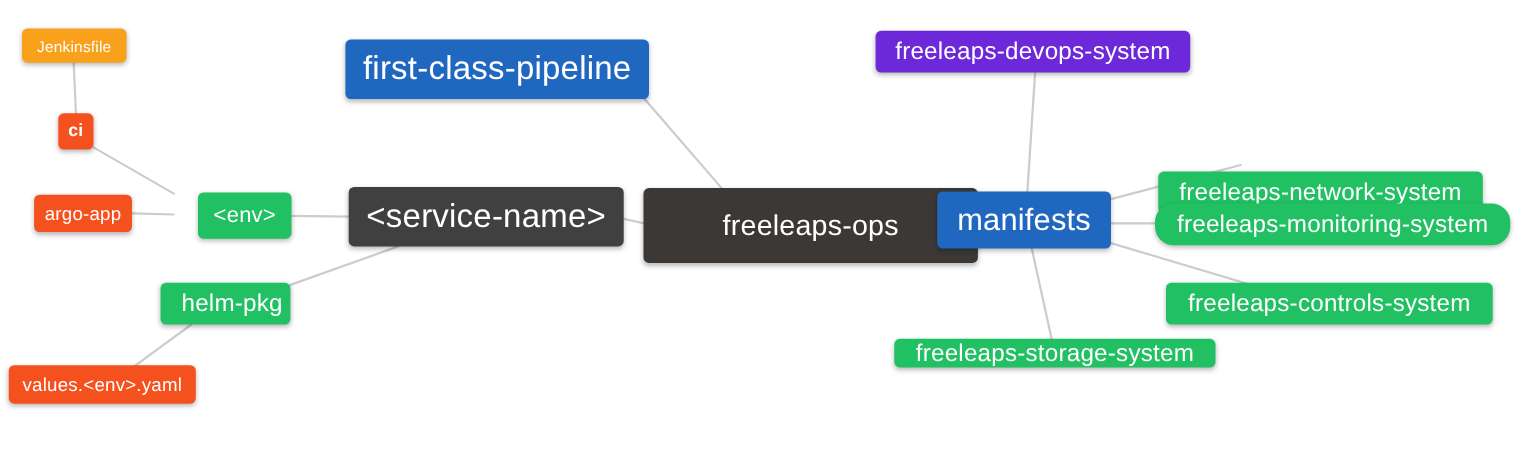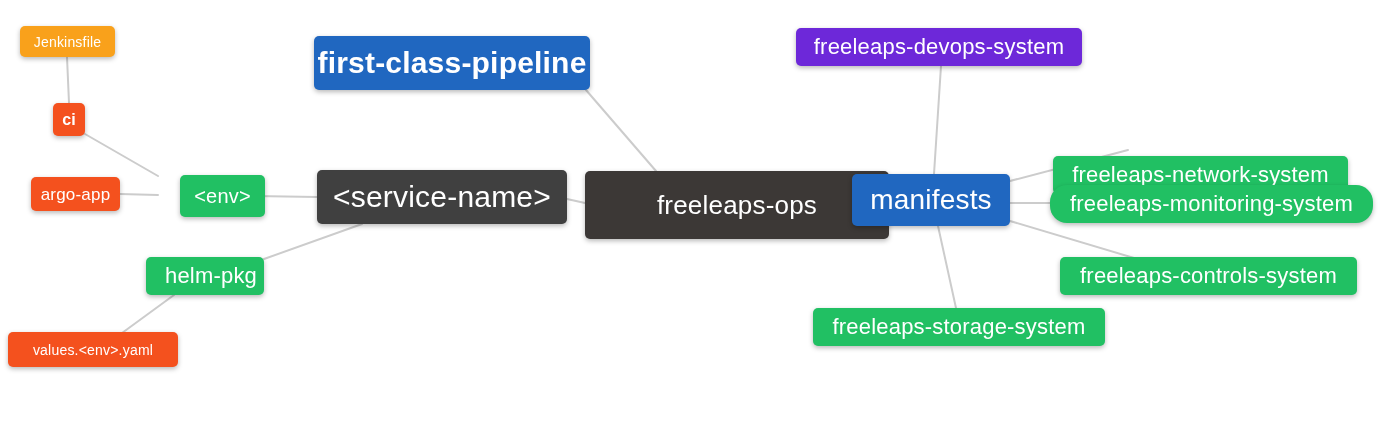--- a/index.html
+++ b/index.html
@@ -50,28 +50,28 @@
       <line x1="567" y1="199" x2="585" y2="203" stroke="#cccccc" stroke-width="2" stroke-linecap="round"></line>
       <line x1="847" y1="201" x2="852" y2="200" stroke="#cccccc" stroke-width="2" stroke-linecap="round"></line>
       <line x1="934" y1="174" x2="941" y2="66" stroke="#cccccc" stroke-width="2" stroke-linecap="round"></line>
       <line x1="1010" y1="181" x2="1128" y2="150" stroke="#cccccc" stroke-width="2" stroke-linecap="round"></line>
       <line x1="1010" y1="203" x2="1050" y2="203" stroke="#cccccc" stroke-width="2" stroke-linecap="round"></line>
       <line x1="1010" y1="221" x2="1134" y2="258" stroke="#cccccc" stroke-width="2" stroke-linecap="round"></line>
       <line x1="938" y1="226" x2="956" y2="308" stroke="#cccccc" stroke-width="2" stroke-linecap="round"></line>
     </svg>
   <div id="node-layer">
       <div class="node" style="left: 585px; top: 171px; width: 304px; height: 68px; font-size: 26px; font-weight: 400; background: rgb(60, 56, 54);">freeleaps-ops</div>
-      <div class="node" style="left: 314px; top: 36px; width: 276px; height: 54px; font-size: 30px; font-weight: 700; background: rgb(32, 103, 192);">first-class-pipeline</div>
+      <div class="node" style="left: 314px; top: 36px; width: 276px; height: 54px; font-size: 30px; font-weight: 400; background: rgb(32, 103, 192);">first-class-pipeline</div>
       <div class="node" style="left: 317px; top: 170px; width: 250px; height: 54px; font-size: 30px; font-weight: 400; background: #404040;">&lt;service-name&gt;</div>
       <div class="node" style="left: 852px; top: 174px; width: 158px; height: 52px; font-size: 28px; font-weight: 400; background: rgb(32, 103, 192);">manifests</div>
       <div class="node" style="left: 158px; top: 175px; width: 85px; height: 42px; font-size: 20px; font-weight: 400; background: rgb(33, 192, 99); margin-left: 22px;">&lt;env&gt;</div>
       <div class="node" style="left: 146px; top: 257px; width: 118px; height: 38px; font-size: 22px; font-weight: 400; background: rgb(33, 192, 99); padding-left: 12px;">helm-pkg</div>
       <div class="node" style="left: 53px; top: 103px; width: 32px; height: 33px; font-size: 16px; font-weight: 700; background: rgb(244, 81, 30);">ci</div>
       <div class="node" style="left: 31px; top: 177px; width: 89px; height: 34px; font-size: 17px; font-weight: 400; background: rgb(244, 81, 30);">argo-app</div>
       <div class="node" style="left: 20px; top: 26px; width: 95px; height: 31px; font-size: 14px; font-weight: 400; background: rgb(249, 161, 27);">Jenkinsfile</div>
-      <div class="node" style="left: 8px; top: 332px; width: 170px; height: 35px; font-size: 14px; font-weight: 400; background: rgb(244, 81, 30);">values.&lt;env&gt;.yaml</div>
+      <div class="node" style="left: 8px; top: 332px; width: 170px; height: 35px; font-size: 17px; font-weight: 400; background: rgb(244, 81, 30);">values.&lt;env&gt;.yaml</div>
       <div class="node" style="left: 796px; top: 28px; width: 286px; height: 38px; font-size: 22px; font-weight: 400; background: #6d28d9;">freeleaps-devops-system</div>
       <div class="node" style="left: 1053px; top: 112px; width: 295px; height: 38px; font-size: 22px; font-weight: 400; background: rgb(33, 192, 99); margin-top: 44px;">freeleaps-network-system</div>
       <div class="node" style="left: 1050px; top: 185px; width: 323px; height: 38px; font-size: 22px; font-weight: 400; background: rgb(33, 192, 99); border-radius: 17px;">freeleaps-monitoring-system</div>
       <div class="node" style="left: 1060px; top: 257px; width: 297px; height: 38px; font-size: 22px; font-weight: 400; background: rgb(33, 192, 99);">freeleaps-controls-system</div>
-      <div class="node" style="left: 813px; top: 308px; width: 292px; height: 38px; font-size: 22px; font-weight: 400; background: rgb(33, 192, 99);">freeleaps-storage-system</div>
+      <div class="node" style="left: 813px; top: 308px; width: 292px; height: 26px; font-size: 22px; font-weight: 400; background: rgb(33, 192, 99);">freeleaps-storage-system</div>
     </div>
 </div>
 
 </body></html>

